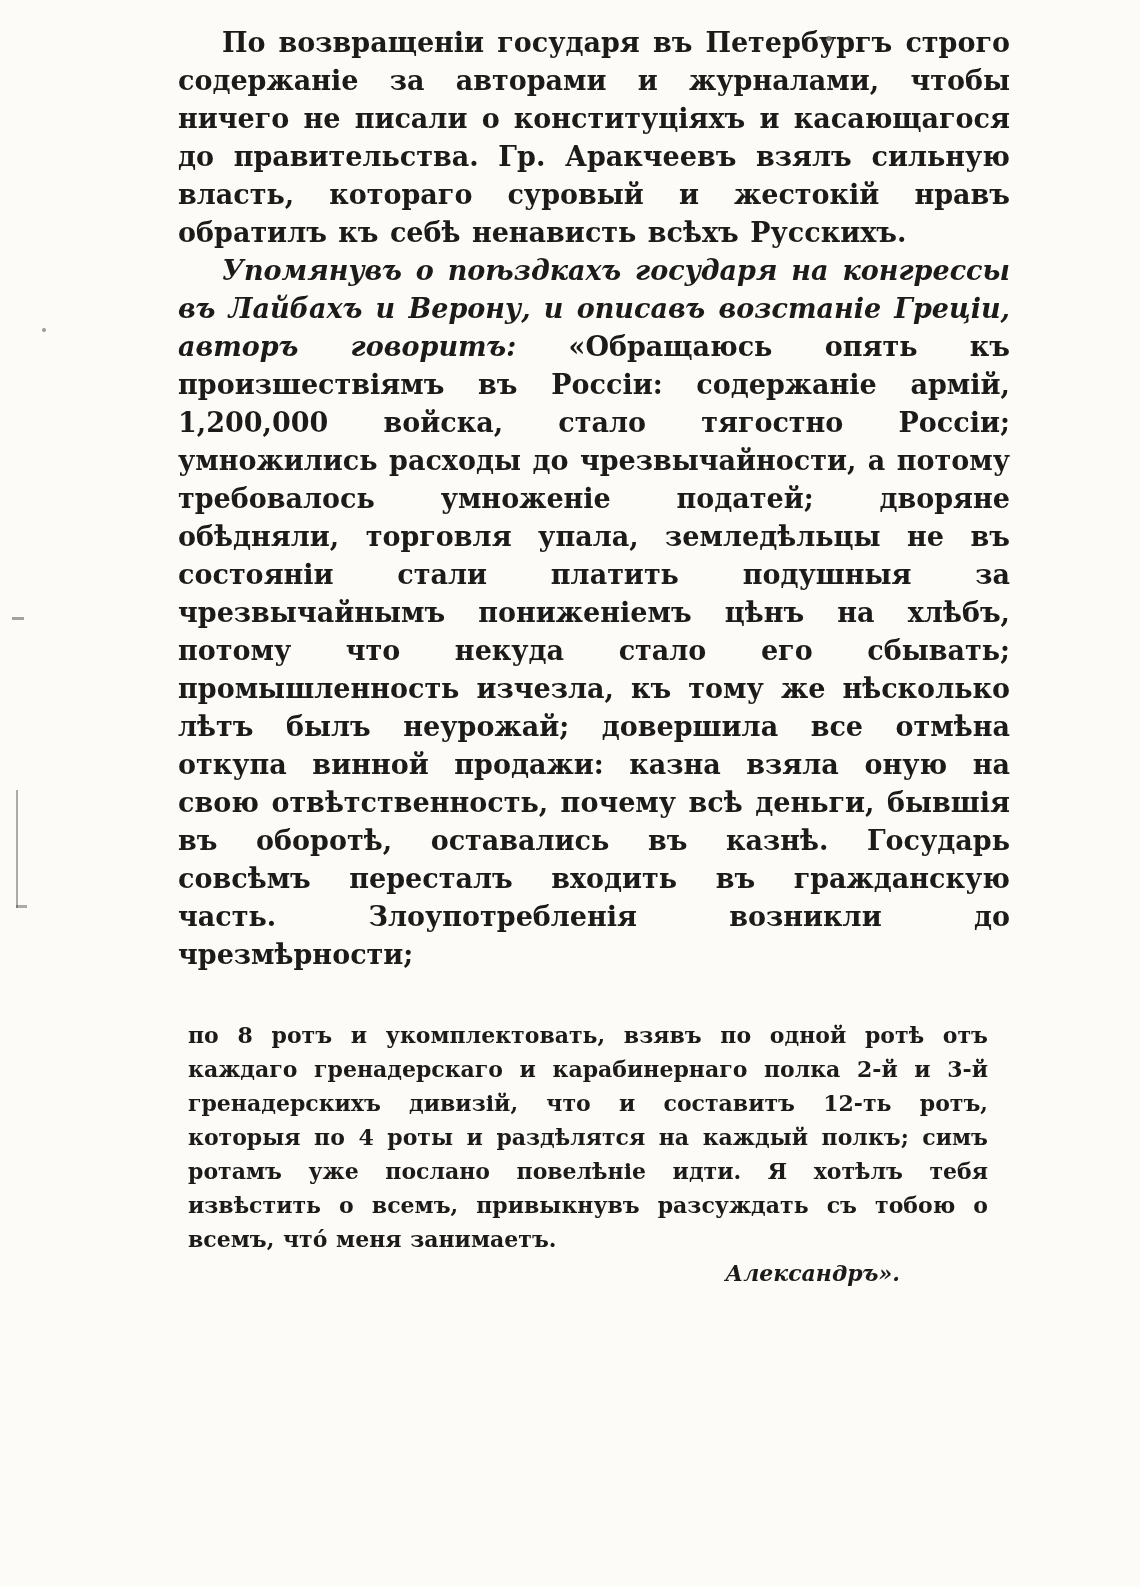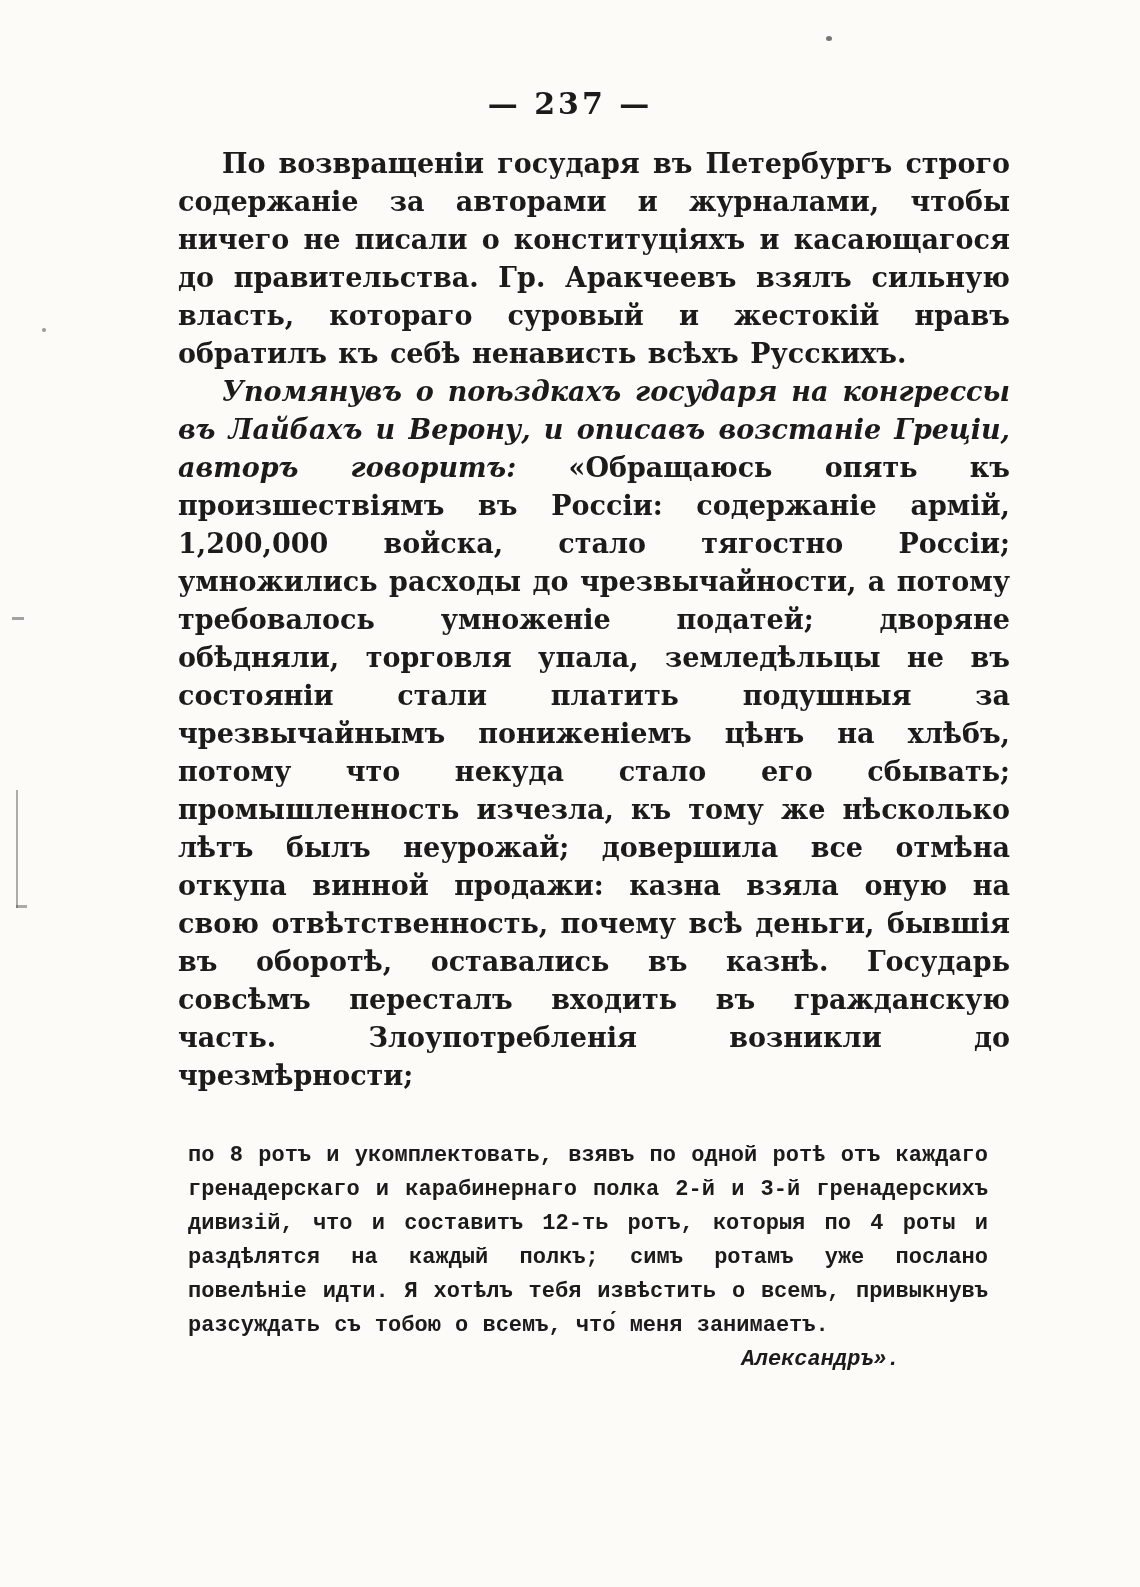--- a/index.html
+++ b/index.html
@@ -43,21 +43,20 @@
       font-style: italic;
     }
     .footnote {
       margin: 44px 0 0 188px;
       width: 800px;
       font-size: 22px;
       line-height: 34px;
       font-weight: 700;
       text-align: justify;
       word-spacing: 1px;
-      font-family: Liberation Mono, monospace;
     }
     .footnote p {
       margin: 0;
     }
     .footnote p.indent {
       text-indent: 40px;
     }
     .footnote .signature {
       text-align: right;
       padding-right: 88px;
@@ -90,21 +89,20 @@
 <body>
 
 <div class="page">
 
   <div class="artifact a-dot-top"></div>
   <div class="artifact a-dot-left"></div>
   <div class="artifact a-tick-upper"></div>
   <div class="artifact a-bracket-lower"></div>
   <div class="artifact a-bracket-foot"></div>
 
-  <div class="page-number">— 237 —</div>
 
   <div class="main-text">
     <p>По возвращеніи государя въ Петербургъ строго содержаніе за авторами и журналами, чтобы ничего не писали о конституціяхъ и касающагося до правительства. Гр. Аракчеевъ взялъ сильную власть, котораго суровый и жестокій нравъ обратилъ къ себѣ ненависть всѣхъ Русскихъ.</p>
     <p>
       <span class="lead-italic">Упомянувъ о поѣздкахъ государя на конгрессы въ Лайбахъ и Верону, и описавъ возстаніе Греціи, авторъ говоритъ:</span><span> «Обращаюсь опять къ произшествіямъ въ Россіи: содержаніе армій, 1,200,000 войска, стало тягостно Россіи; умножились расходы до чрезвычайности, а потому требовалось умноженіе податей; дворяне обѣдняли, торговля упала, земледѣльцы не въ состояніи стали платить подушныя за чрезвычайнымъ пониженіемъ цѣнъ на хлѣбъ, потому что некуда стало его сбывать; промышленность изчезла, къ тому же нѣсколько лѣтъ былъ неурожай; довершила все отмѣна откупа винной продажи: казна взяла оную на свою отвѣтственность, почему всѣ деньги, бывшія въ оборотѣ, оставались въ казнѣ. Государь совсѣмъ пересталъ входить въ гражданскую часть. Злоупотребленія возникли до чрезмѣрности;</span>
     </p>
   </div>
 
   <div class="footnote">
     <p>по 8 ротъ и укомплектовать, взявъ по одной ротѣ отъ каждаго гренадерскаго и карабинернаго полка 2-й и 3-й гренадерскихъ дивизій, что и составитъ 12-ть ротъ, которыя по 4 роты и раздѣлятся на каждый полкъ; симъ ротамъ уже послано повелѣніе идти. Я хотѣлъ тебя извѣстить о всемъ, привыкнувъ разсуждать съ тобою о всемъ, что́ меня занимаетъ.</p>

